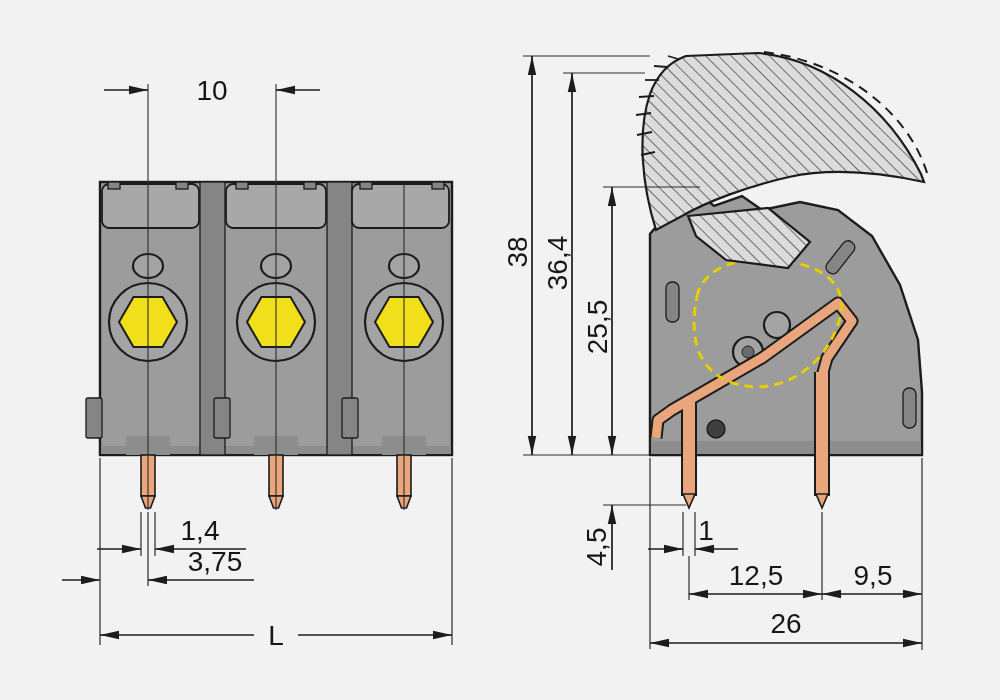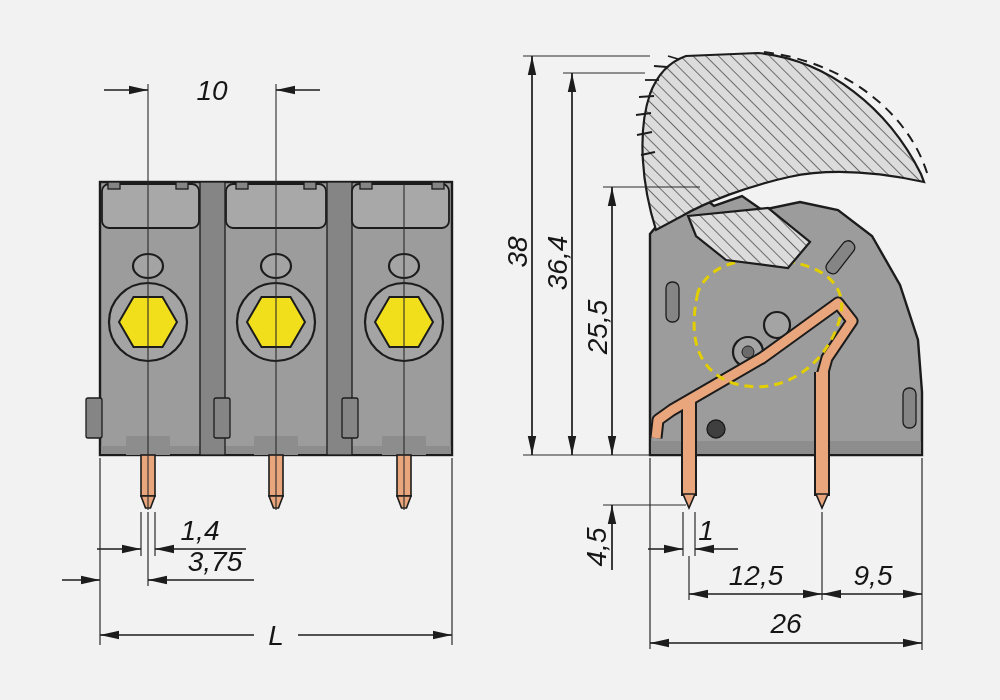--- a/index.html
+++ b/index.html
@@ -6,21 +6,20 @@
   body{
     background: var(--c-background, #f2f2f2);
     font-family: "Liberation Sans", sans-serif;
   }
   .canvas{
     position:relative;
     width:1000px;height:700px;
     margin:0 auto;
     background: var(--c-background, #f2f2f2);
     overflow:hidden;
-    font-style:italic;
   }
   svg{display:block;}
 
   .body-main   { fill: var(--c-body, #9c9c9c); stroke: var(--c-line, #1c1c1c); stroke-width:2.4; }
   .part-mid    { fill:#a8a8a8; stroke: var(--c-line, #1c1c1c); stroke-width:1.8; }
   .part-light  { fill:#a4a4a4; stroke: var(--c-line, #1c1c1c); stroke-width:2.2; }
   .part-dark   { fill: var(--c-body_dark, #858585); stroke: var(--c-line, #1c1c1c); stroke-width:1.3; }
   .shade       { fill:#8d8d8d; stroke:none; }
   .hex         { fill: var(--c-accent_yellow, #f2df1c); stroke: var(--c-line, #1c1c1c); stroke-width:2; }
   .hatched     { fill:url(#hatch); stroke: var(--c-line, #1c1c1c); stroke-width:2.2; }

